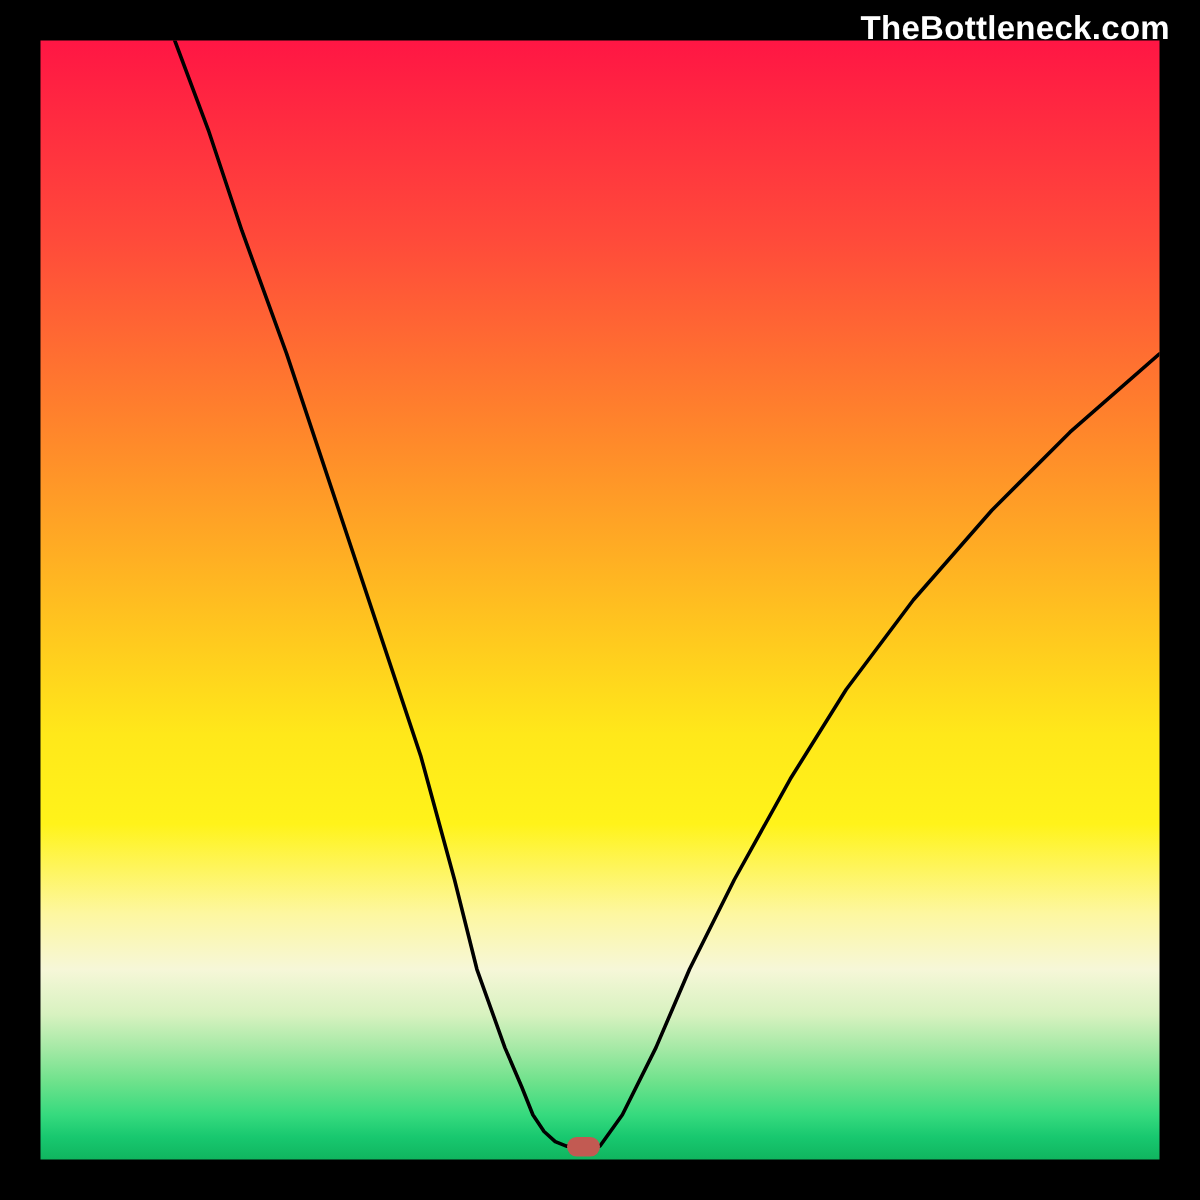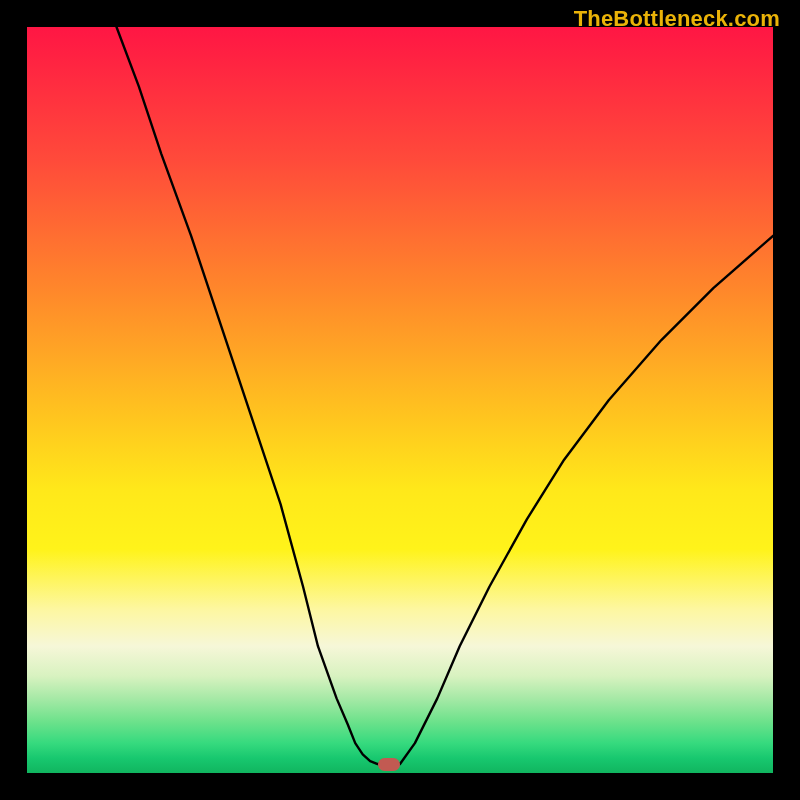--- a/index.html
+++ b/index.html
@@ -14,21 +14,21 @@
   .frame {
     position: relative;
     width: 800px;
     height: 800px;
     background: #000;
   }
   .watermark {
     position: absolute;
     top: 6px;
     right: 20px;
-    color: #eab308;
+    color: #ffffff;
     font-size: 22px;
     font-weight: 600;
     letter-spacing: 0.2px;
     z-index: 5;
   }
   .plot {
     position: absolute;
     left: 27px;
     top: 27px;
     width: 746px;

